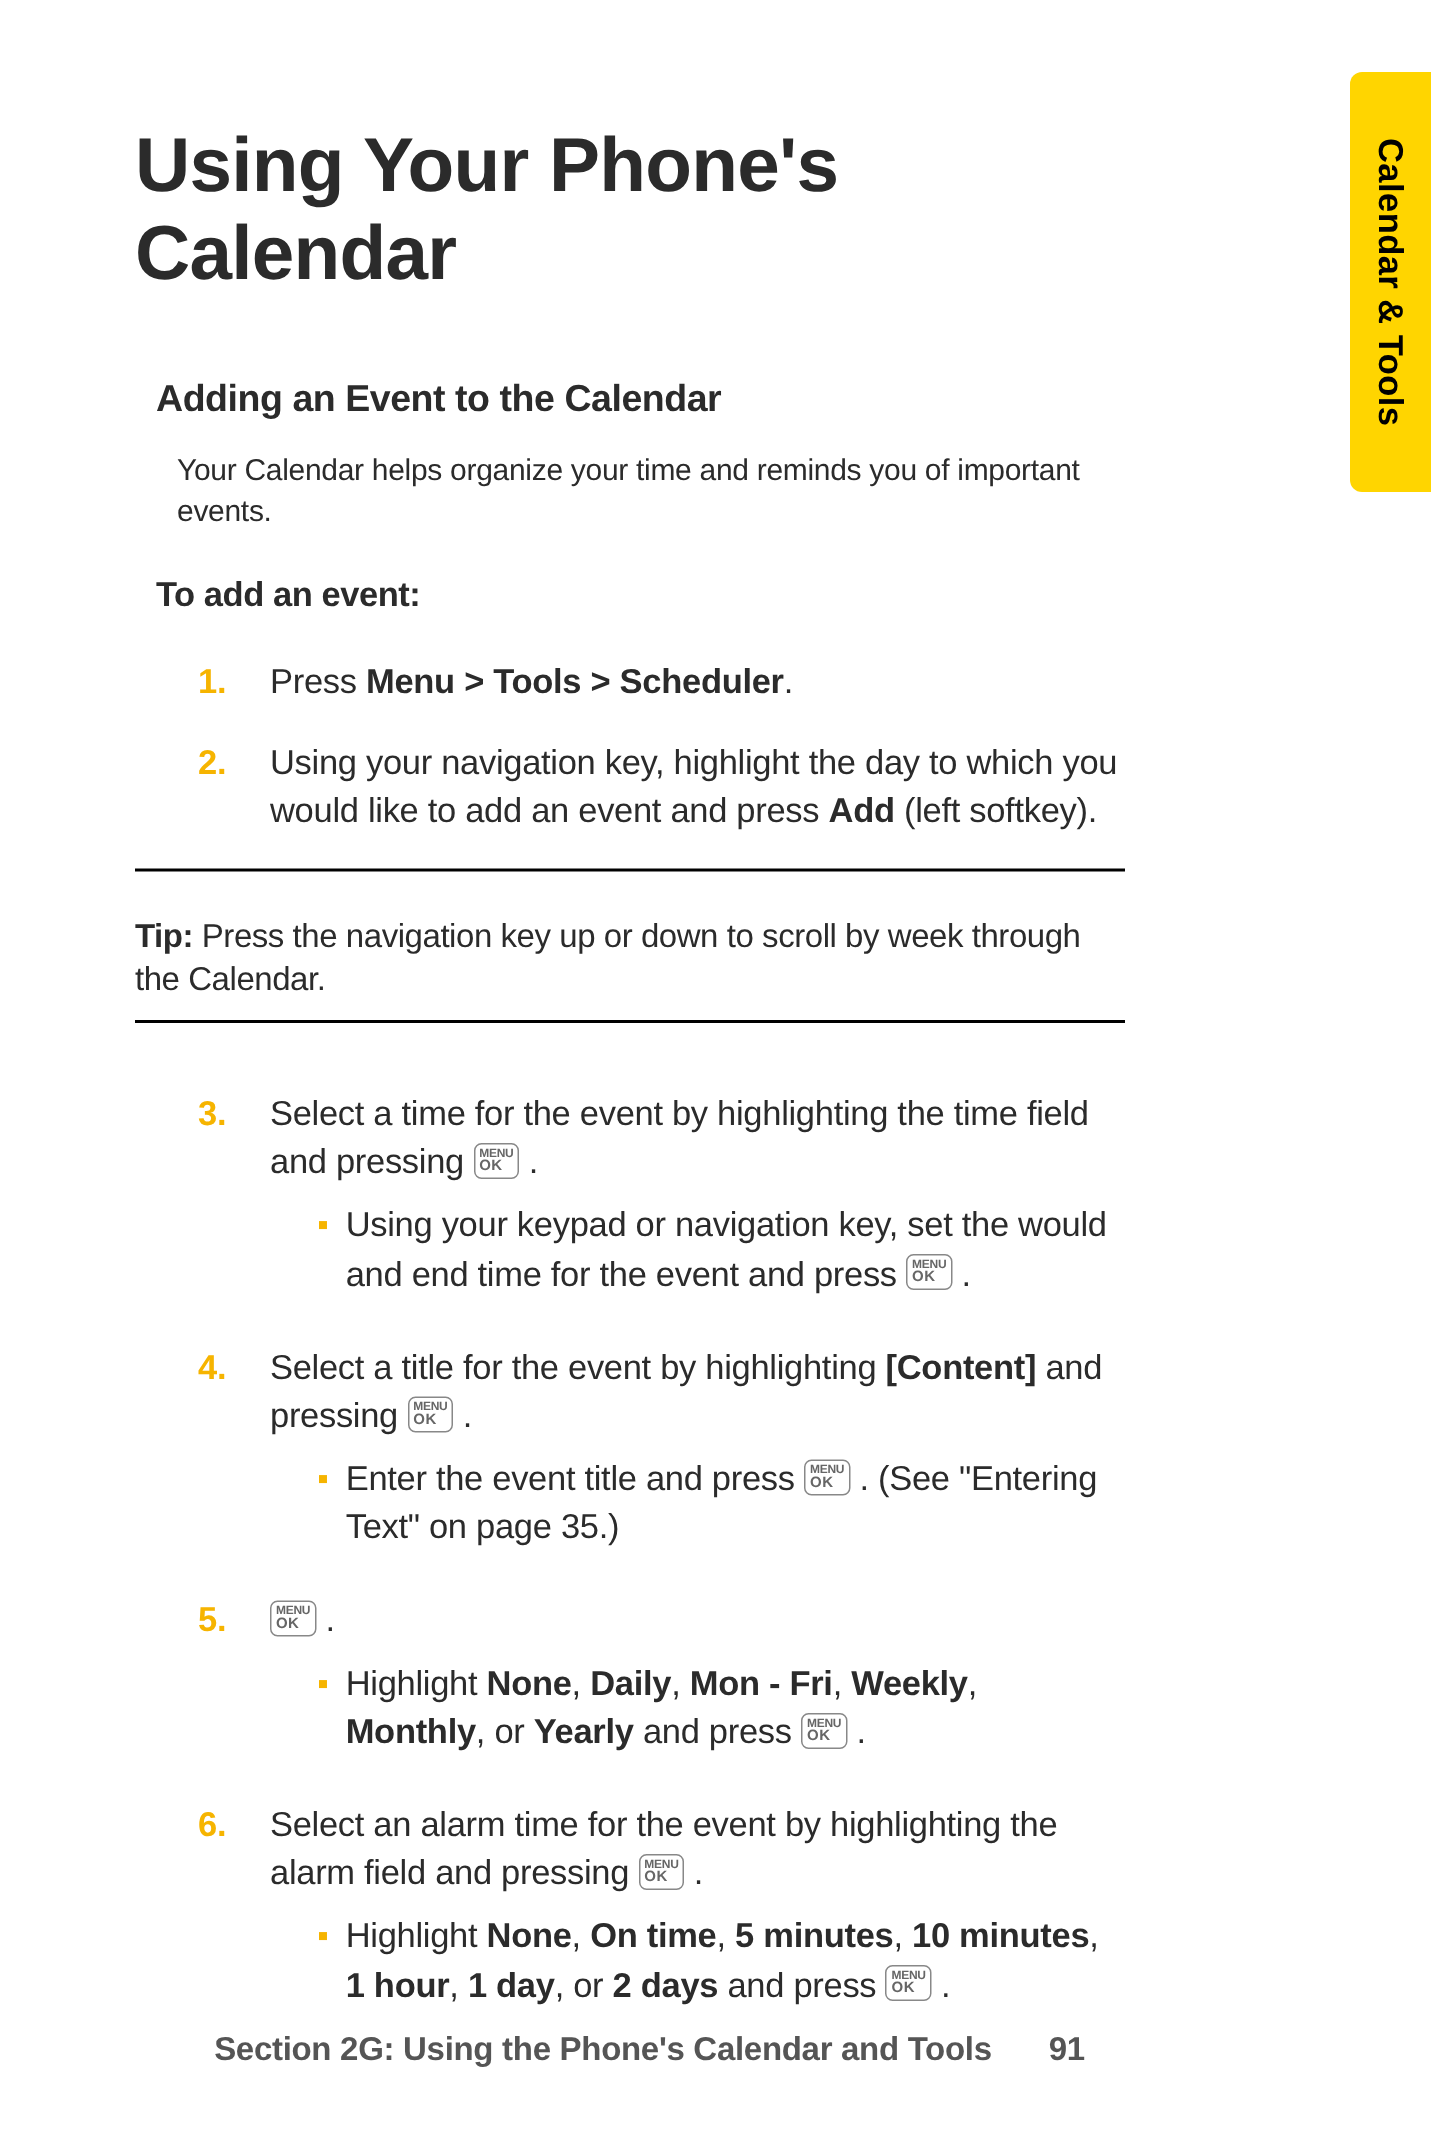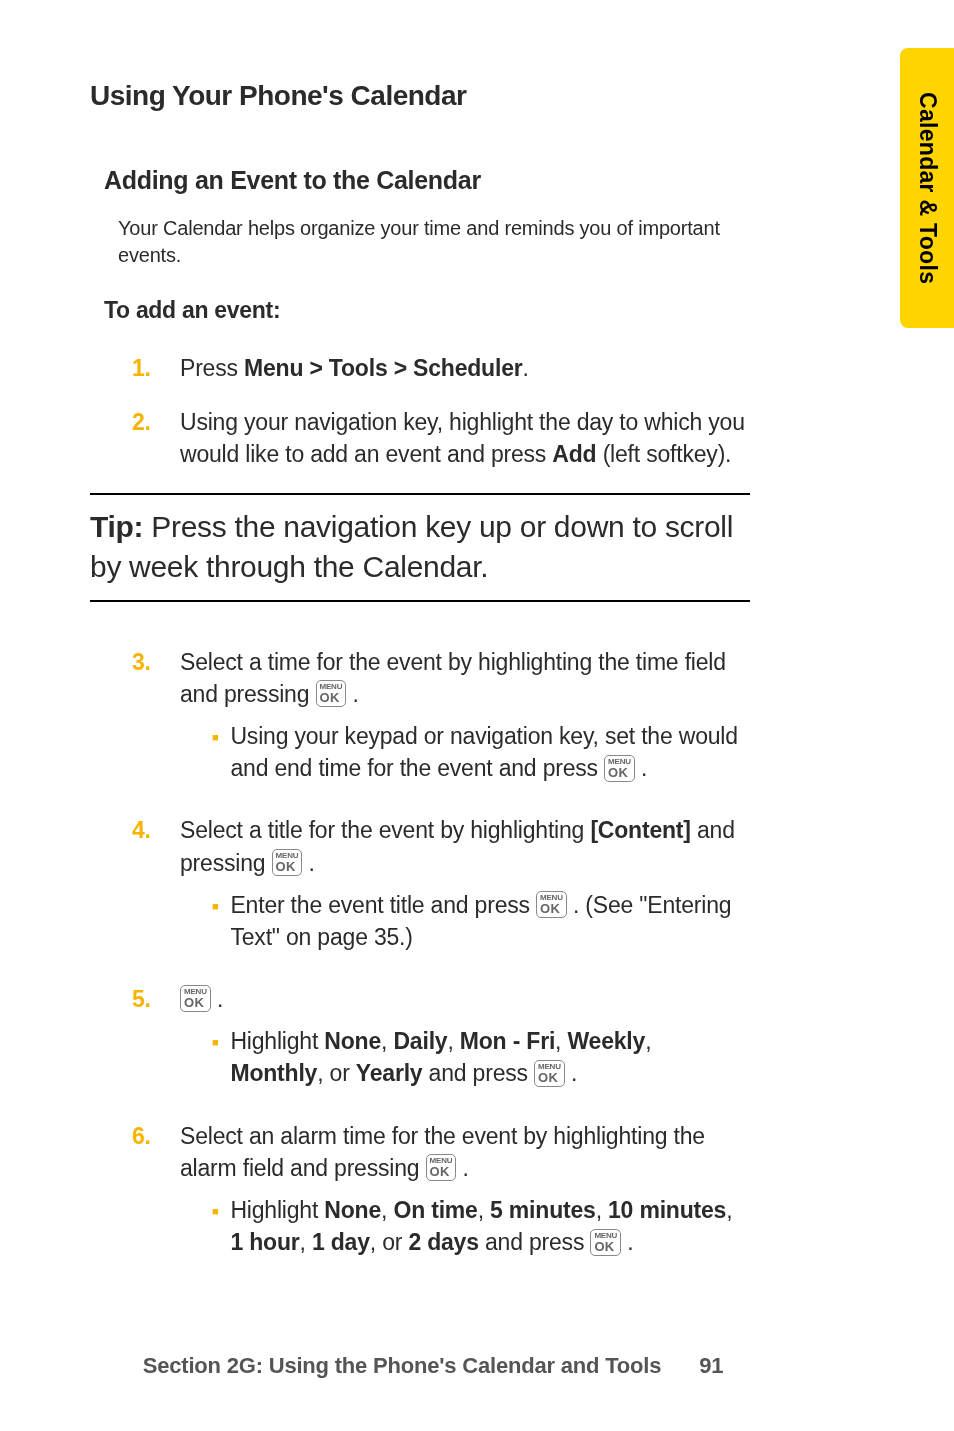--- a/index.html
+++ b/index.html
@@ -9,21 +9,21 @@
     background: #ffffff;
     font-family: "Segoe UI", "Helvetica Neue", Arial, sans-serif;
     position: relative;
     color: #2b2b2b;
   }
   .content {
     padding: 80px 80px 0 90px;
     width: 830px;
   }
   h1 {
-    font-size: 28px;
+    font-size: 51px;
     font-weight: 700;
     letter-spacing: -0.5px;
     margin-bottom: 54px;
   }
   h2 {
     font-size: 25px;
     font-weight: 700;
     letter-spacing: -0.3px;
     margin-bottom: 20px;
     margin-left: 14px;
@@ -55,23 +55,23 @@
   }
   ol.numbered > li > .num {
     min-width: 48px;
     color: #f6b400;
     font-weight: 700;
   }
   ol.numbered > li > .body { flex: 1; }
   .tip-block {
     border-top: 2.5px solid #000;
     border-bottom: 2.5px solid #000;
-    padding: 12px 0 12px 0;
+    padding: 28px 0 12px 0;
     margin: 6px 0 44px 0;
-    font-size: 30px;
+    font-size: 22px;
     line-height: 1.35;
     letter-spacing: -0.3px;
   }
   .tip-block b { font-weight: 700; }
   ul.sub {
     list-style: none;
     margin-top: 10px;
     margin-left: 32px;
   }
   ul.sub > li {
@@ -95,21 +95,21 @@
     font-size: 8px;
     line-height: 1;
     font-weight: 700;
     color: #666;
     padding: 2px 3px 2px 3px;
     vertical-align: middle;
     position: relative;
     top: -2px;
   }
   .menu-ok .m { letter-spacing: -0.2px; }
-  .menu-ok .o { font-size: 13px; letter-spacing: 0.3px; }
+  .menu-ok .o { font-size: 10px; letter-spacing: 0.3px; }
   
   .side-tab {
     position: absolute;
     right: 0;
     top: 48px;
     width: 54px;
     height: 280px;
     background: #ffd500;
     border-top-left-radius: 8px;
     border-bottom-left-radius: 8px;

